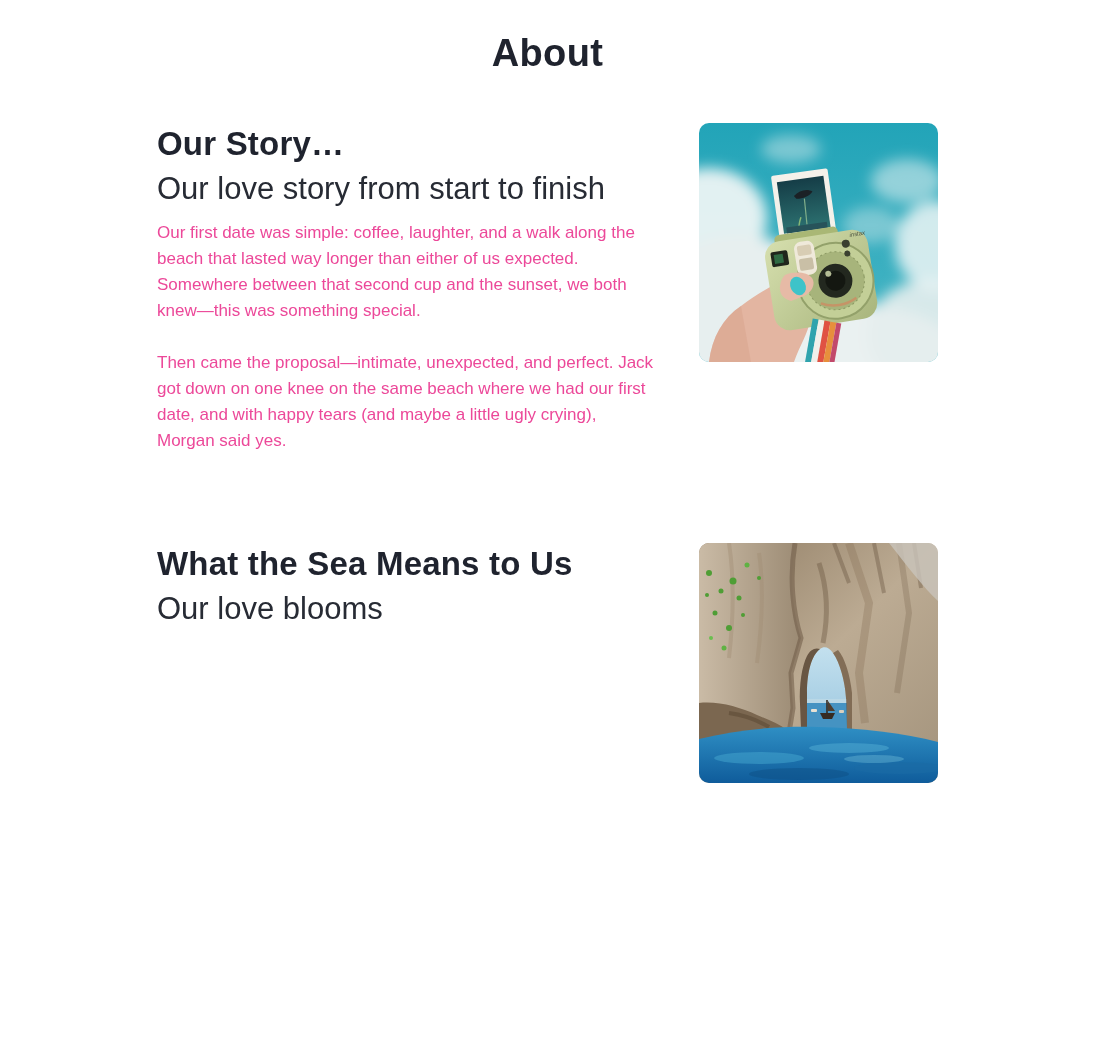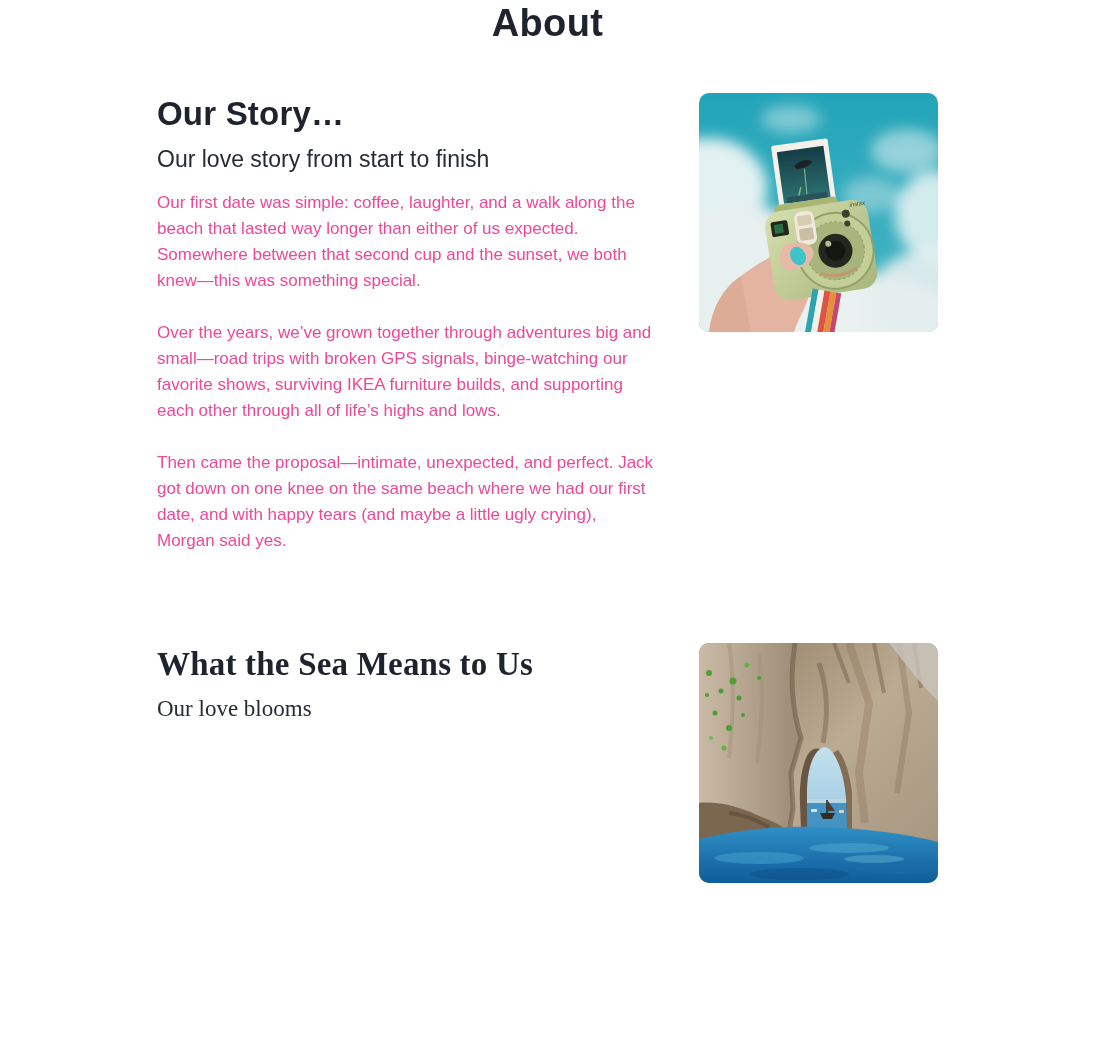--- a/index.html
+++ b/index.html
@@ -5,50 +5,51 @@
   html,body{margin:0;padding:0;background:#ffffff;}
   body{
     width:1100px;height:1039px;
     font-family:"Liberation Sans",sans-serif;
     color:#42474e;
     -webkit-font-smoothing:antialiased;
   }
   .page{
     width:781px;
     margin:0 0 0 157px;
+    padding-top:30px;
   }
   .page-title{
     margin:0;
     text-align:center;
     font-size:38px;
     line-height:46px;
     font-weight:700;
     letter-spacing:.4px;
     color:#1f232e;
   }
   .row{
     display:flex;
     justify-content:center;
     align-items:flex-start;
     gap:44px;
   }
   .row.first{margin-top:47px;}
-  .row.second{margin-top:89px;font-family:Liberation Serif, serif;}
+  .row.second{margin-top:89px;}
   .text-col{width:518px;}
   .section-heading{
     margin:0;
     font-size:33px;
     line-height:42px;
     font-weight:700;
     letter-spacing:.2px;
     color:#1f232e;
   }
   .section-subheading{
     margin:10px 0 0 0;
-    font-size:23px;
+    font-size:31px;
     line-height:28px;
     font-weight:400;
     color:#272b34;
   }
   .text-col p{
     margin:26px 0 0 0;
     font-size:17px;
     line-height:26px;
     color:#ec4899;
   }
@@ -85,21 +86,20 @@
 
 <main class="page">
 
   <h1 class="page-title">About</h1>
 
   <section class="row first">
     <div class="text-col">
       <h2 class="section-heading">Our Story…</h2>
       <h3 class="section-subheading">Our love story from start to finish</h3>
       <p class="lead">Our first date was simple: coffee, laughter, and a walk along the beach that lasted way longer than either of us expected. Somewhere between that second cup and the sunset, we both knew—this was something special.</p>
-      <p>Over the years, we’ve grown together through adventures big and small—road trips with broken GPS signals, binge-watching our favorite shows, surviving IKEA furniture builds, and supporting each other through all of life’s highs and lows.</p>
       <p>Then came the proposal—intimate, unexpected, and perfect. Jack got down on one knee on the same beach where we had our first date, and with happy tears (and maybe a little ugly crying), Morgan said yes.</p>
     </div>
 
     <figure class="img-col">
       <svg viewBox="0 0 239 239" width="239" height="239" xmlns="http://www.w3.org/2000/svg">
         <defs>
           <linearGradient id="sky1" x1="0" y1="0" x2="0" y2="1">
             <stop offset="0" stop-color="#22a4b8"></stop>
             <stop offset="1" stop-color="#4bb7c6"></stop>
           </linearGradient>

